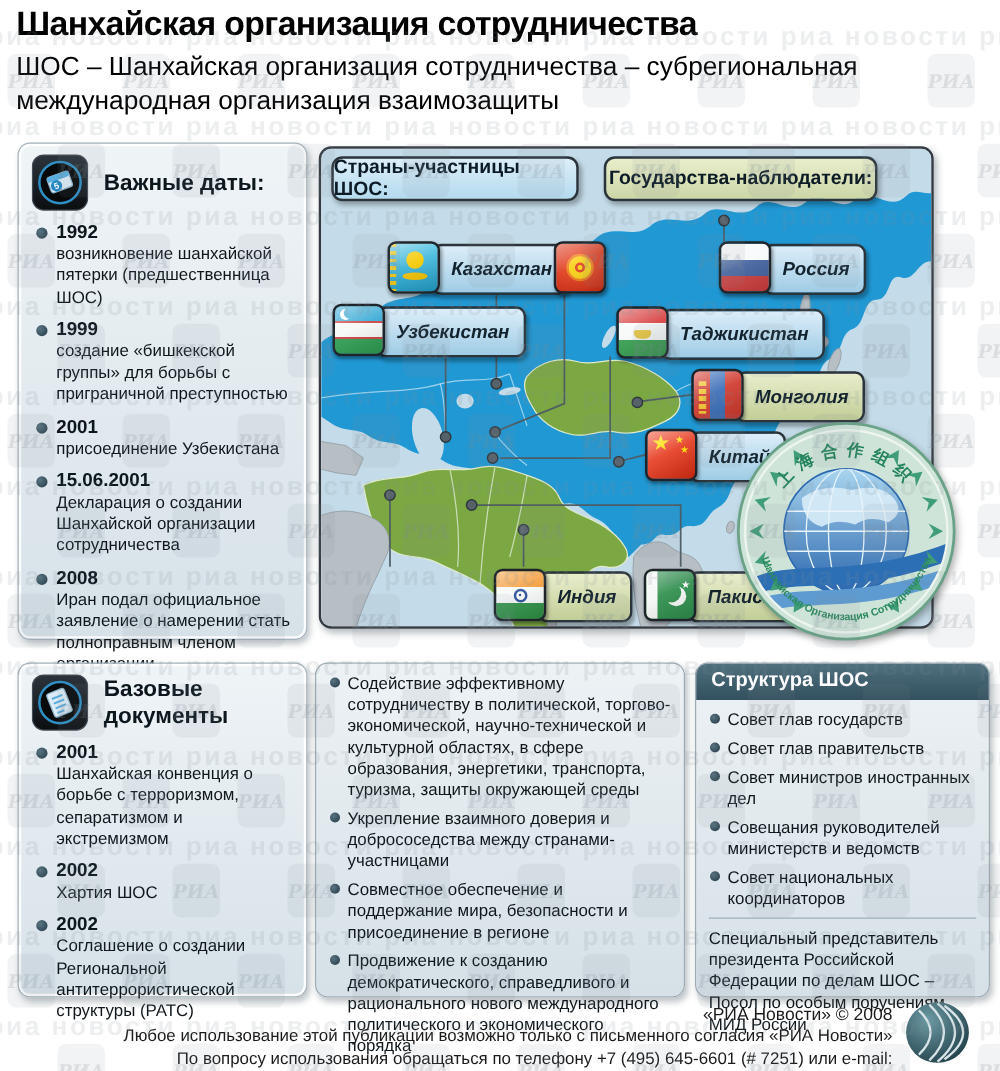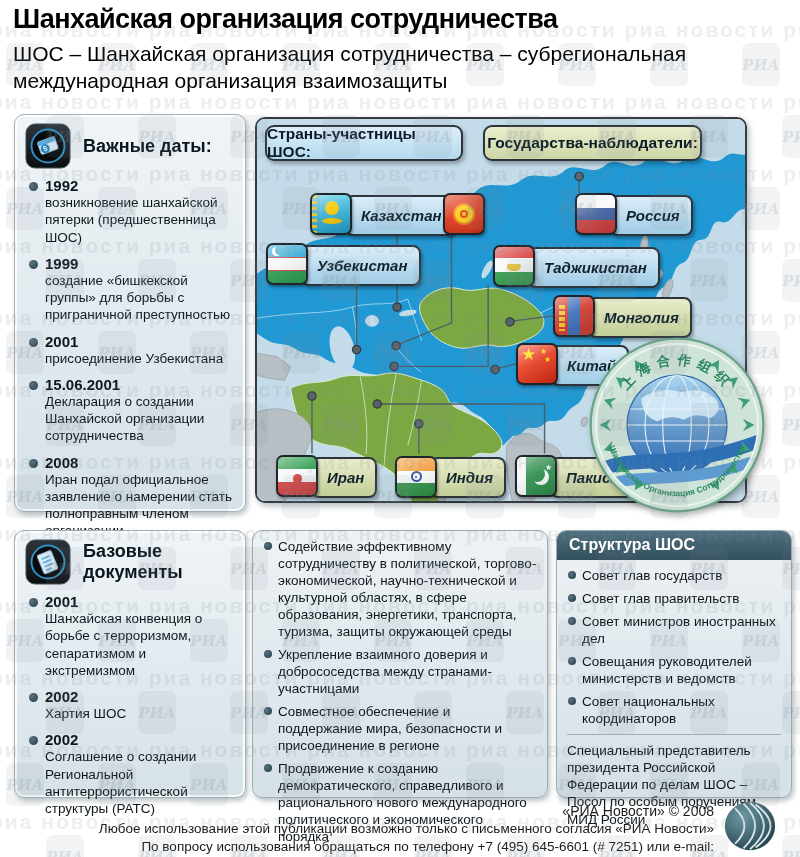--- a/index.html
+++ b/index.html
@@ -121,21 +121,21 @@
 
   
   #c-kz { left:55px;  top:76px; }
   #c-kg { left:188px; top:76px; }
   #c-ru { left:320px; top:76px; }
   #c-uz { left:11px;  top:126px; }
   #c-tj { left:220px; top:128px;padding-left:18px; }
   #c-mn { left:298px; top:178px; }
   #c-cn { left:261px; top:226px; }
   #c-ir { left:21px;  top:338px; }
-  #c-in { left:140px; top:338px;align-items:center; }
+  #c-in { left:140px; top:338px; }
   #c-pk { left:260px; top:338px; }
 
   #sco-logo { position:absolute; left:588px; top:336px; width:178px; height:178px; z-index:6;
               filter:drop-shadow(2px 3px 3px rgba(0,0,0,.3)); }
 
   
   #footer { position:absolute; right:86px; top:802px; width:660px; text-align:right; z-index:3;
             font-size:13.5px; line-height:1.3; color:#1b1b1b; }
   #footer .f1 { font-size:14px; }
   #footer-logo { position:absolute; left:722px; top:799px; z-index:3; }
@@ -357,26 +357,20 @@
       </div>
     <div class="txt">Монголия</div>
   </div>
   <div class="country member" id="c-cn">
     <div class="flag f-cn">
         <span class="cn-star"></span>
         <span class="cn-s1"></span>
         <span class="cn-s2"></span>
       </div>
     <div class="txt">Китай</div>
-  </div>
-  <div class="country observer" id="c-ir">
-    <div class="flag f-ir">
-        <div class="ir-emb"></div>
-      </div>
-    <div class="txt">Иран</div>
   </div>
   <div class="country observer" id="c-in">
     <div class="flag f-in">
         <div class="in-chakra"></div>
       </div>
     <div class="txt">Индия</div>
   </div>
   <div class="country observer" id="c-pk">
     <div class="flag f-pk">
         <div class="pk-stripe"></div>

